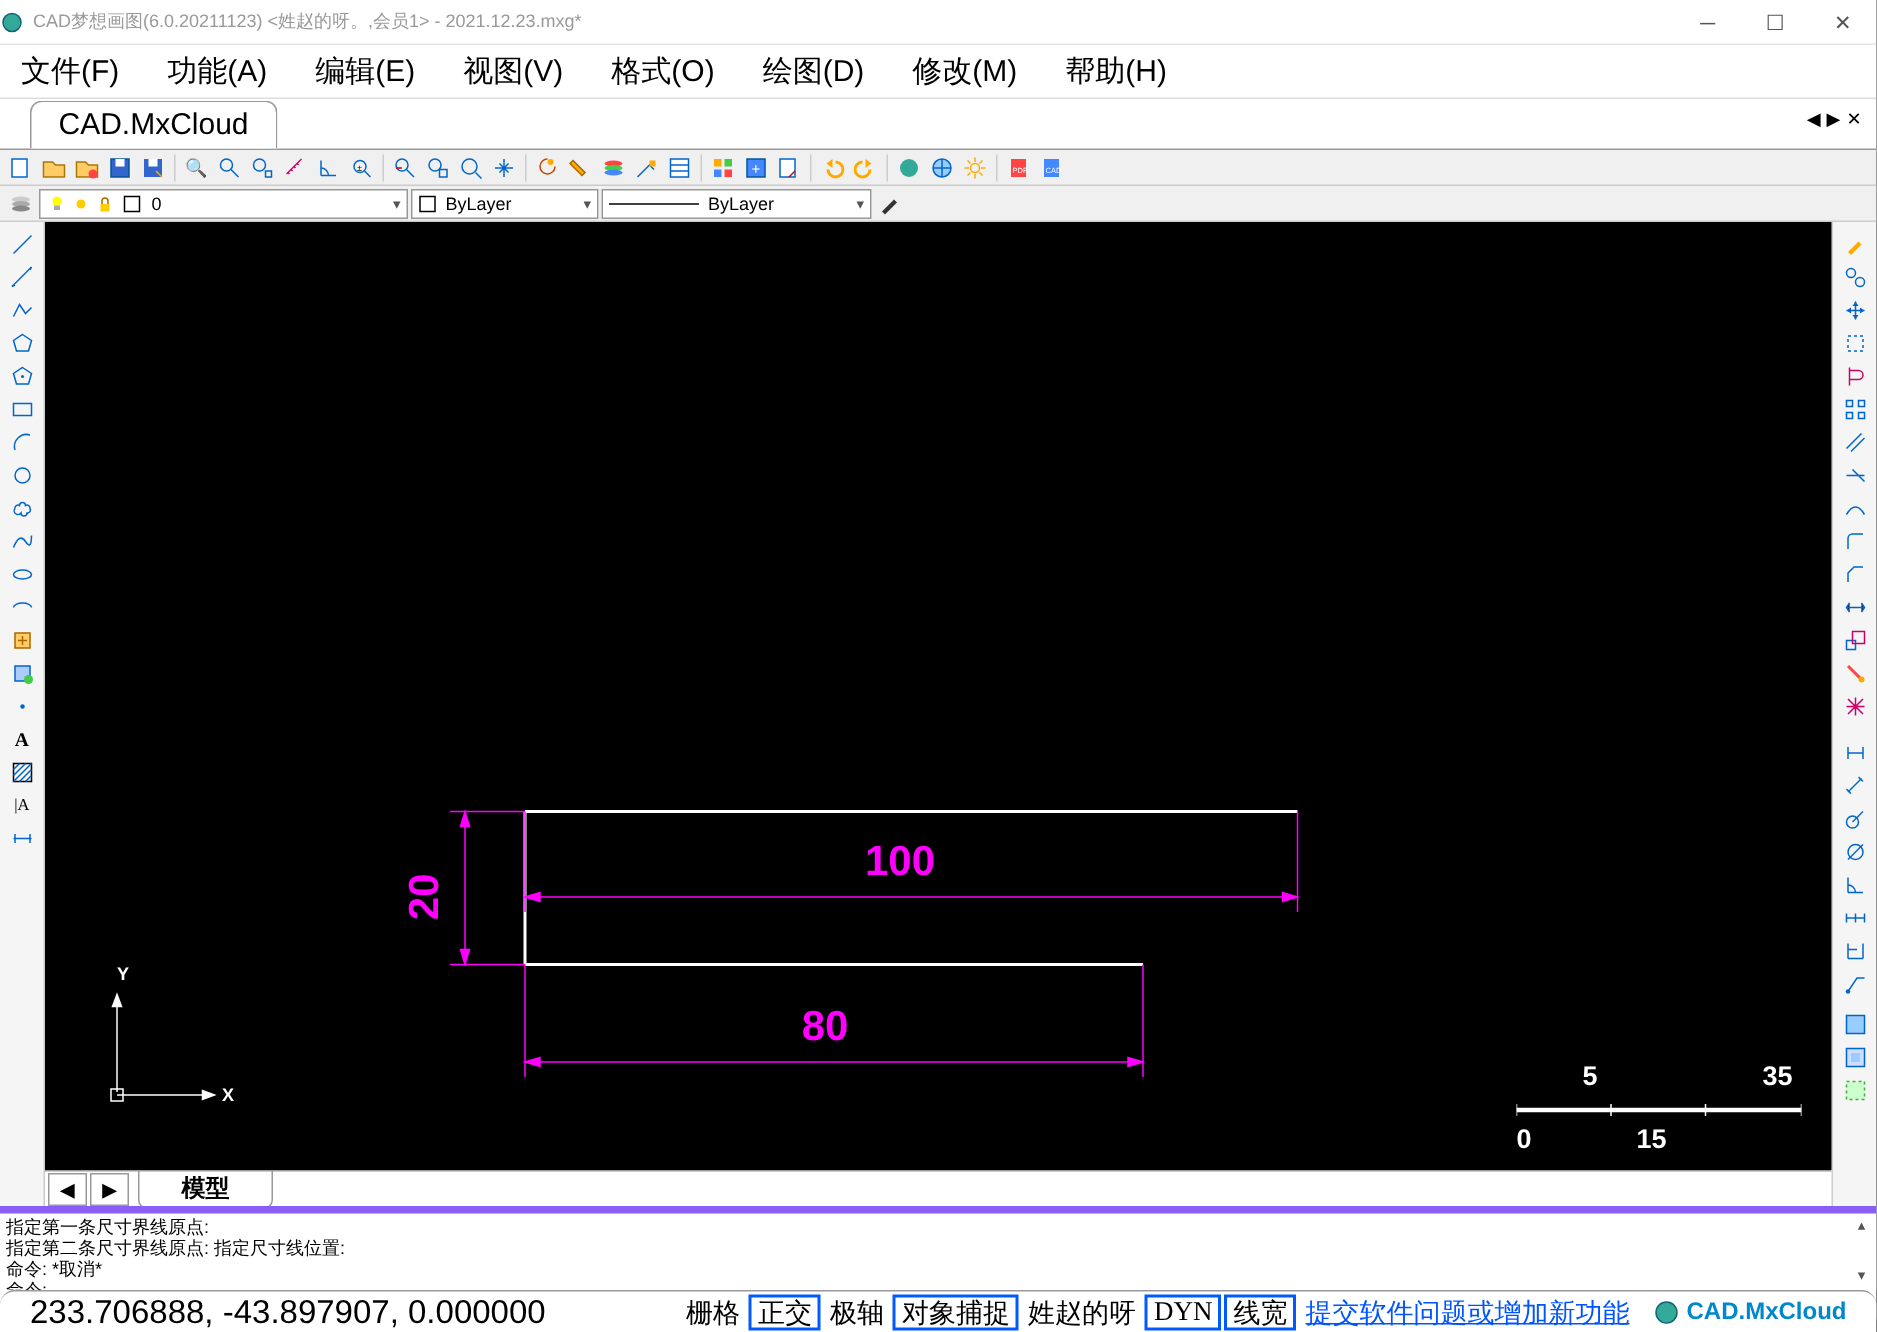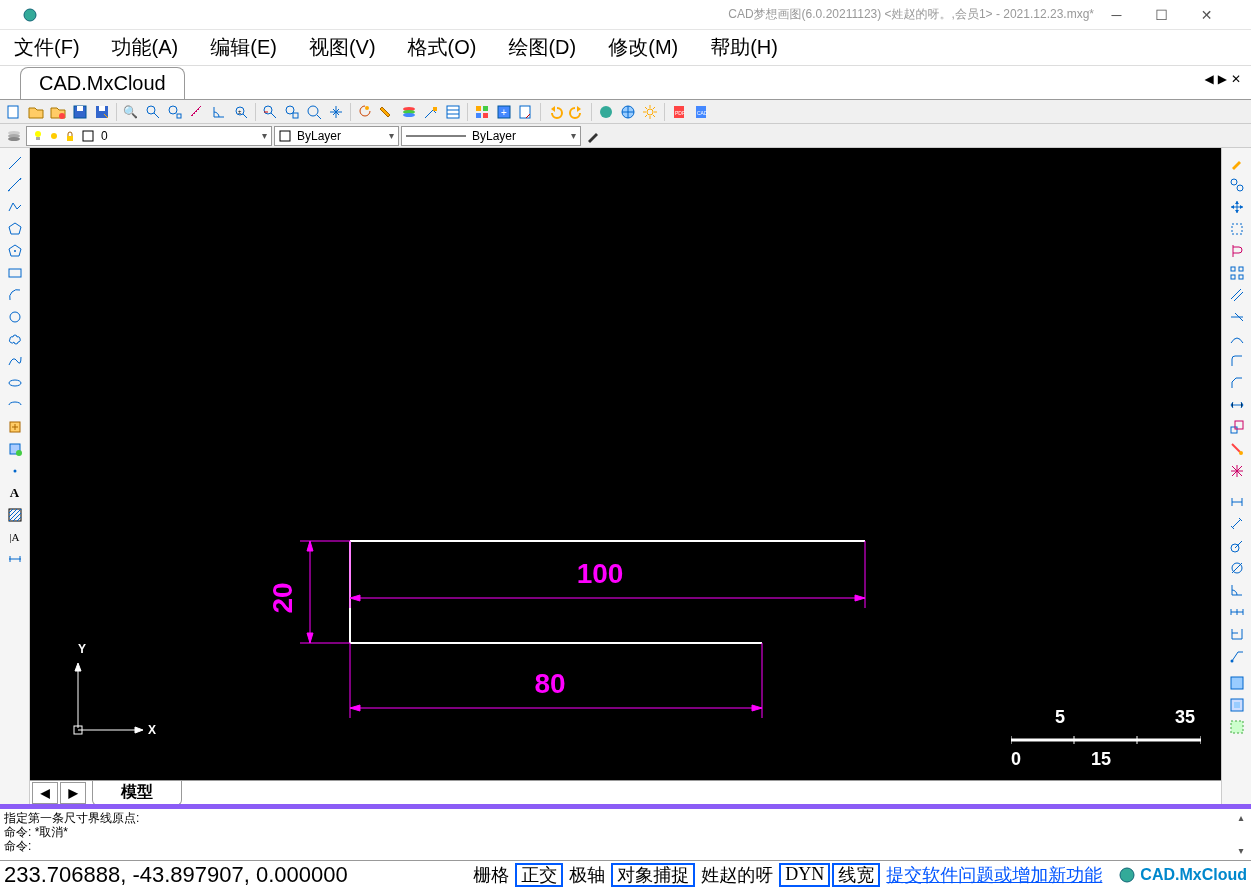--- a/index.html
+++ b/index.html
@@ -1,19 +1,19 @@
 <!DOCTYPE html>
 <html><head>
 <meta charset="utf-8">
 <style>
 * { margin: 0; padding: 0; box-sizing: border-box; font-family: "Microsoft YaHei", sans-serif; }
 body { background: #fff; width: 1251px; height: 888px; overflow: hidden; display: flex; flex-direction: column; }
 
 
-.titlebar { height: 30px; background: #fff; display: flex; align-items: center; padding: 0 22px; border-bottom: 1px solid #e5e5e5; text-align: right; }
+.titlebar { height: 30px; background: #fff; display: flex; align-items: center; padding: 0 0; border-bottom: 1px solid #e5e5e5; }
 .titlebar .app-icon { width: 16px; height: 16px; margin-right: 6px; }
 .titlebar .title-text { color: #999; font-size: 12px; flex: 1; }
 .titlebar .win-btns { display: flex; gap: 0; }
 .titlebar .win-btn { width: 45px; height: 28px; display: flex; align-items: center; justify-content: center; color: #555; font-size: 14px; }
 
 
 .menubar { height: 36px; background: #fff; display: flex; align-items: center; padding: 0 6px; gap: 16px; border-bottom: 1px solid #ddd; }
 .menubar .menu-item { padding: 4px 8px; font-size: 20px; color: #000; }
 
 
@@ -47,21 +47,21 @@
 
 .modeltabs { height: 24px; background: #fff; display: flex; align-items: center; border-top: 1px solid #999; }
 .modeltabs .nav-btn { width: 26px; height:22px; border:1px solid #999; display:flex;align-items:center;justify-content:center; font-size:12px; margin-left:2px; }
 .modeltab { padding: 2px 28px; font-size: 16px; border: 1px solid #999; border-top:none; border-bottom-left-radius:6px; border-bottom-right-radius:6px; margin-left:6px; }
 
 
 .cmd-area { height: 56px; background: #fff; border-top: 5px solid #8b5cf6; font-size: 12px; font-family: SimSun, monospace; padding: 2px 4px; line-height: 14px; overflow:hidden; position:relative; }
 .cmd-scroll { position:absolute; right:2px; top:2px; bottom:2px; width:16px; display:flex; flex-direction:column; justify-content:space-between; align-items:center; font-size:10px; color:#555; }
 
 
-.statusbar { height: 28px; background: #fff; border-top: 1px solid #999; display: flex; align-items: center; font-size: 20px; padding: 0 4px; gap: 2px; }
+.statusbar { height: 28px; background: #fff; border-top: 1px solid #999; display: flex; align-items: center; font-size: 20px; padding: 0 20px; gap: 2px; border-radius: 10px; }
 .statusbar .coords { font-size: 22px; font-family: Arial; margin-right: auto; }
 .sbtn { padding: 0 4px; font-size: 18px; height:24px; display:flex; align-items:center;font-family:Liberation Serif, serif; }
 .sbtn.framed { border: 2px solid #005aff; }
 .sbtn.link { color: #0055ff; text-decoration: underline; }
 .brand { margin-left: 10px; color: #0088cc; font-weight: bold; font-size: 16px; display:flex; align-items:center; gap:4px; }
 .scale-ruler { position:absolute; right:20px; bottom:10px; color:#fff; font-size:18px; text-align:right; }
 </style>
 </head>
 <body>
 
@@ -651,20 +651,21 @@
     <div class="rt">
         <svg width="16" height="16">
           <rect x="2" y="2" width="12" height="12" fill="#cfc" stroke="#4a4" stroke-dasharray="2"></rect>
         </svg>
       </div>
   </div>
 </div>
 
 <div class="cmd-area">
   <div>指定第一条尺寸界线原点:</div>
+  <div>指定第二条尺寸界线原点:  指定尺寸线位置:</div>
   <div>命令:  *取消*</div>
   <div>命令:</div>
   <div class="cmd-scroll">
       <span>▴</span>
       <span>▾</span>
     </div>
 </div>
 
 <div class="statusbar">
   <div class="coords">233.706888,  -43.897907,  0.000000</div>

